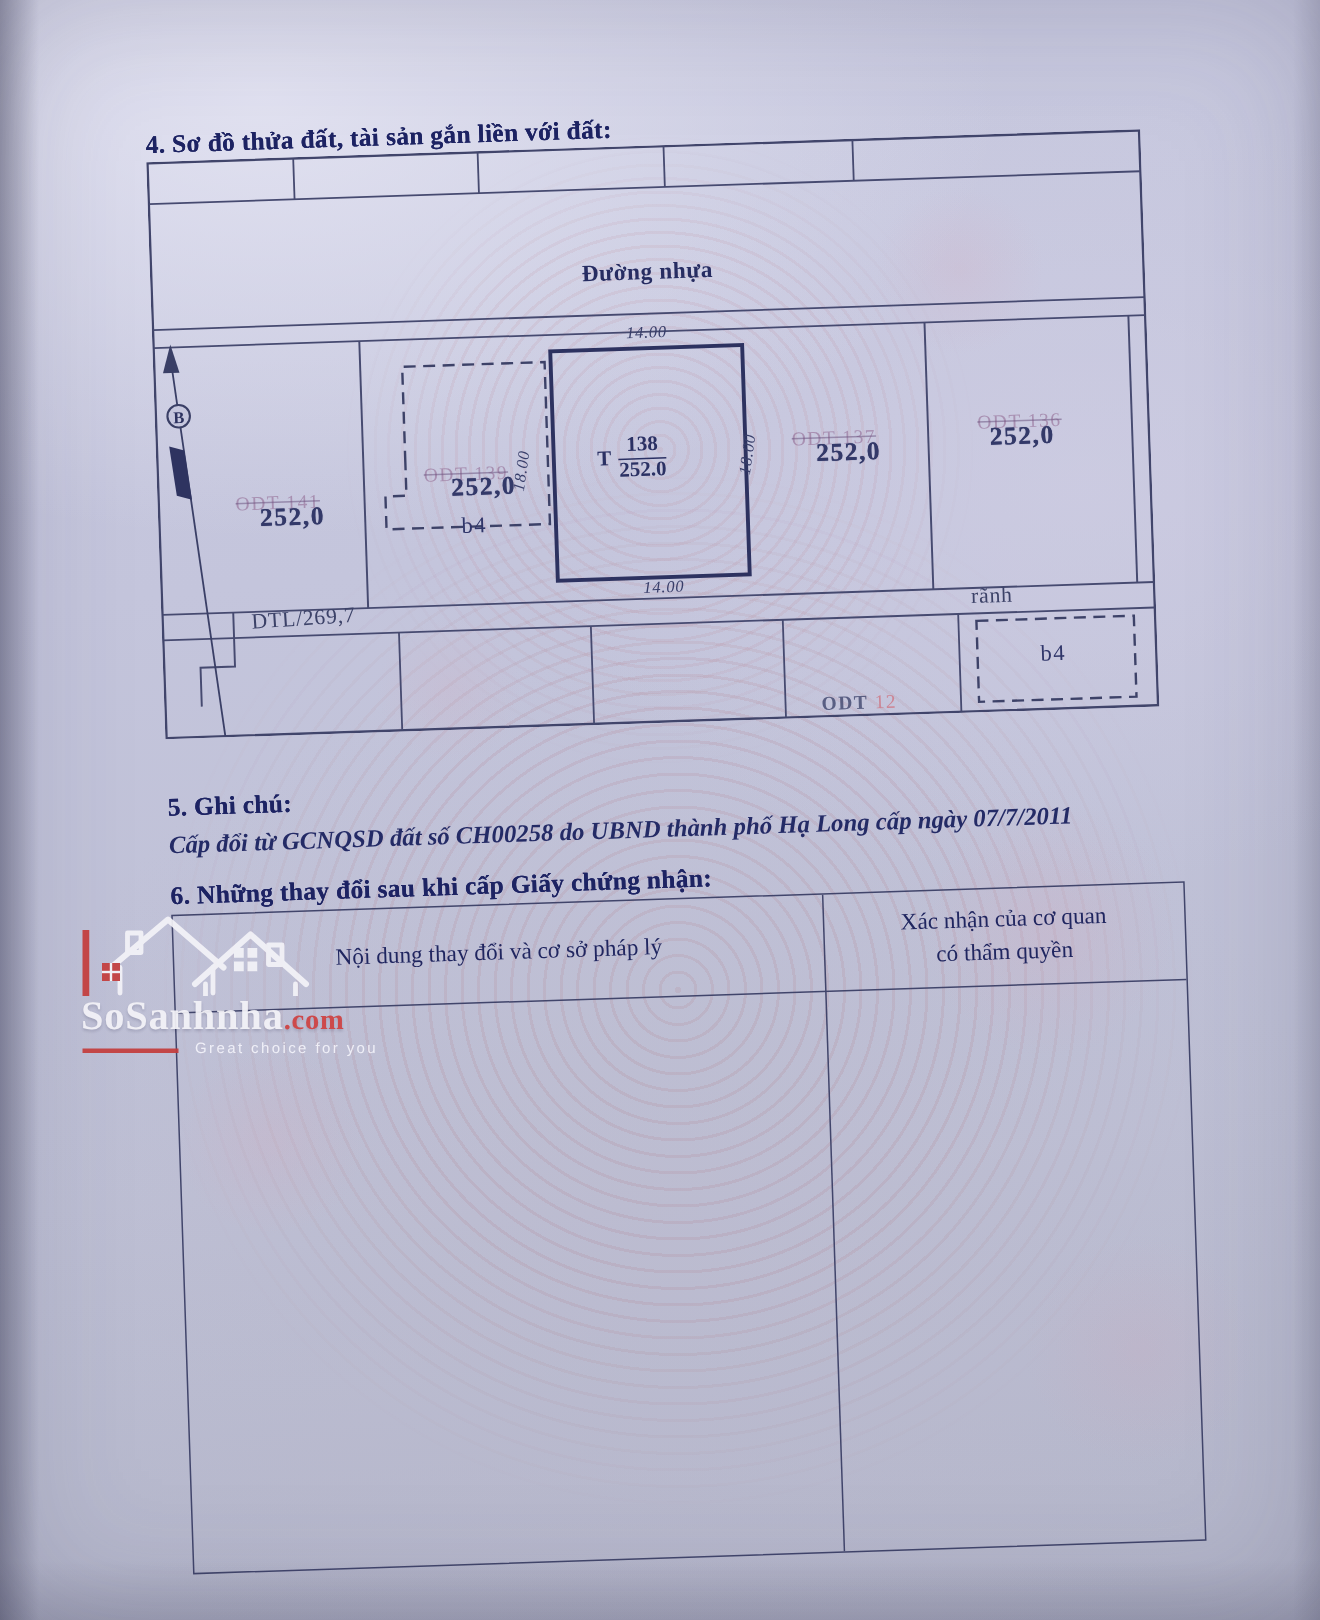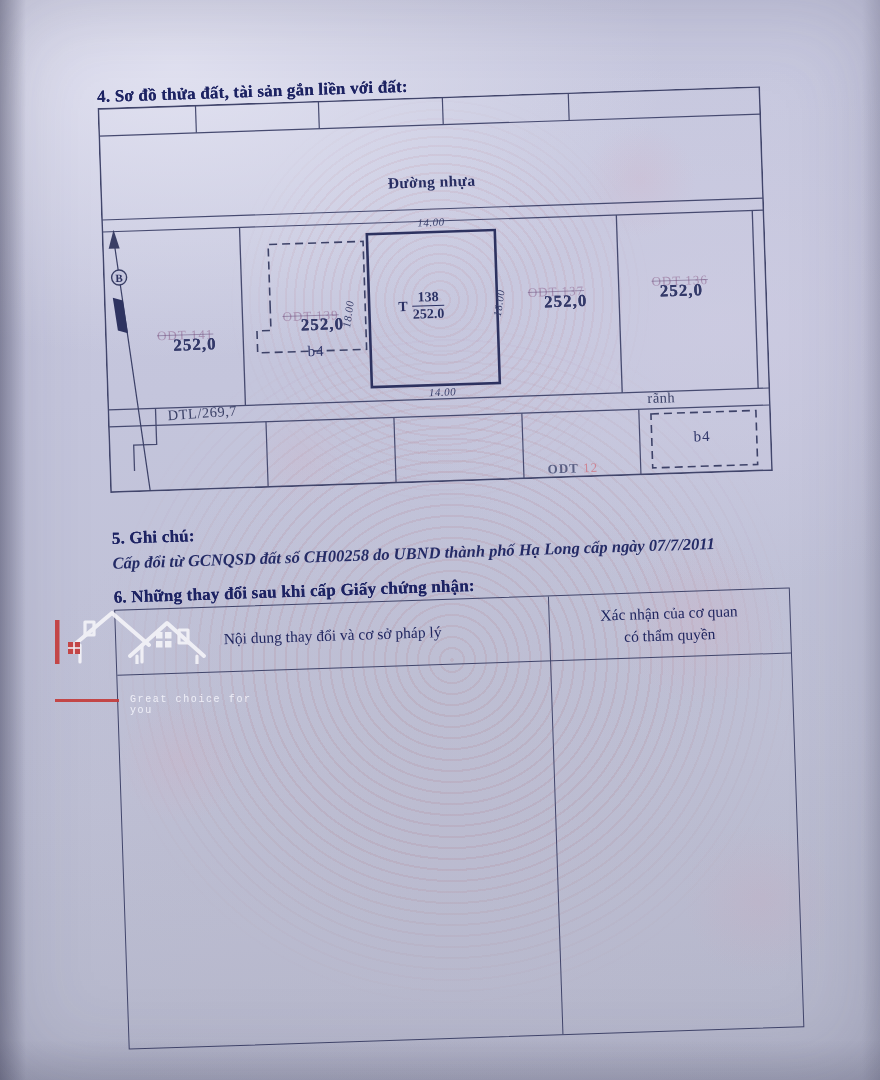--- a/index.html
+++ b/index.html
@@ -69,21 +69,21 @@
     font-size:15.5px;color:#202660;text-align:center;white-space:pre-line;line-height:1.4;}
 
   
   .wm{position:absolute;left:52px;top:598px;width:230px;height:125px;z-index:5;opacity:.92;
     font-family:"Liberation Serif","DejaVu Serif",serif;}
   .wm-brand{position:absolute;left:2px;top:64px;font-size:27px;font-weight:700;color:#f4f3f8;
     text-shadow:0 1px 2px rgba(60,60,90,.25);letter-spacing:.5px;}
   .wm-brand .tld{font-size:19px;color:#cf4040;font-weight:700;}
   .wm-underline{position:absolute;left:3px;top:101px;width:64px;height:3px;background:#c43c3c;}
   .wm-tagline{position:absolute;left:78px;top:96px;font-size:10px;letter-spacing:1.6px;
-    color:rgba(250,250,255,.9);font-family:Liberation Mono, monospace;}
+    color:rgba(250,250,255,.9);font-family:Liberation Sans, sans-serif;}
 </style>
 </head>
 <body>
 
 <div class="photo">
   <div class="rings-a"></div>
   <div class="rings-b"></div>
   <div class="blotches"></div>
 
   <div class="tilt">
@@ -209,18 +209,19 @@
         <line x1="22" y1="44" x2="22" y2="56" stroke="#f4f3f8" stroke-width="1.6"></line>
         <line x1="16" y1="50" x2="28" y2="50" stroke="#f4f3f8" stroke-width="1.6"></line>
       </g>
       <g fill="#f4f3f8">
         <rect x="104" y="34" width="6.5" height="6.5"></rect>
           <rect x="113" y="34" width="6.5" height="6.5"></rect>
         <rect x="104" y="43" width="6.5" height="6.5"></rect>
           <rect x="113" y="43" width="6.5" height="6.5"></rect>
       </g>
     </svg>
+    <div class="wm-brand"><span>SoSanhnha</span><span class="tld">.com</span></div>
     <div class="wm-underline"></div>
     <div class="wm-tagline">Great choice for you</div>
   </div>
 
   <div class="vignette"></div>
 </div>
 
 </body></html>

